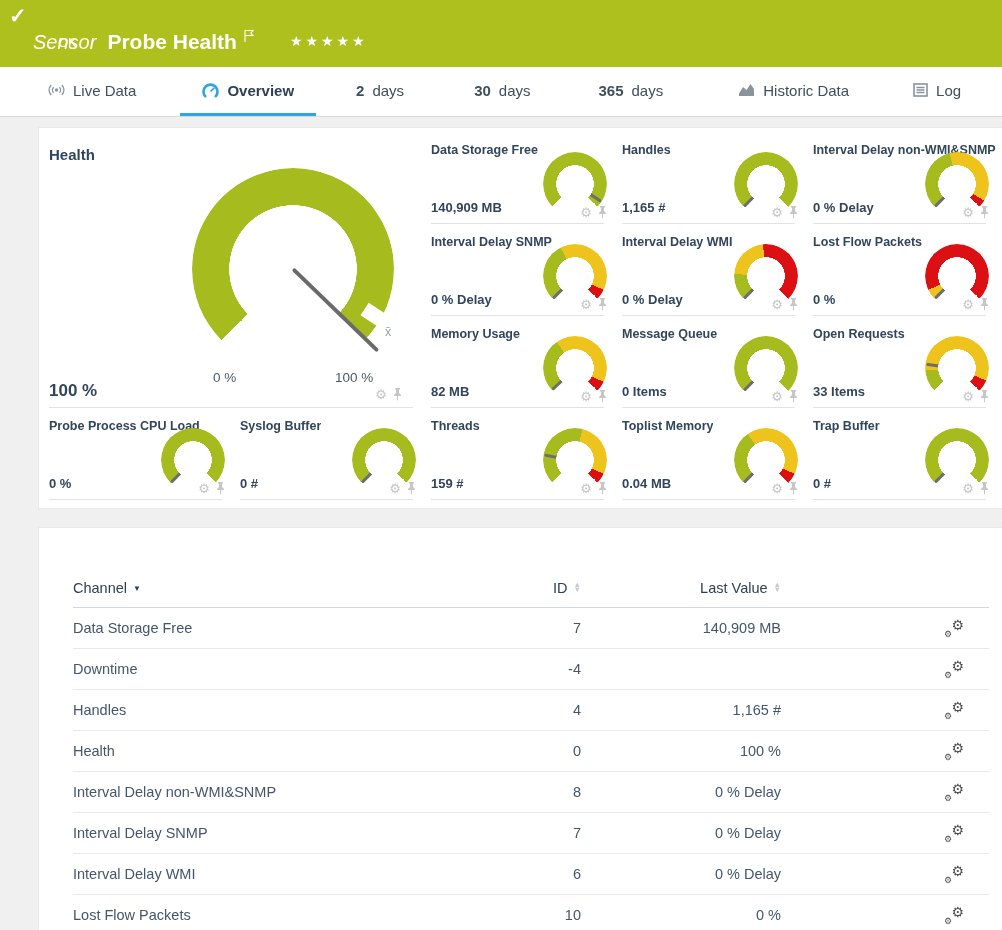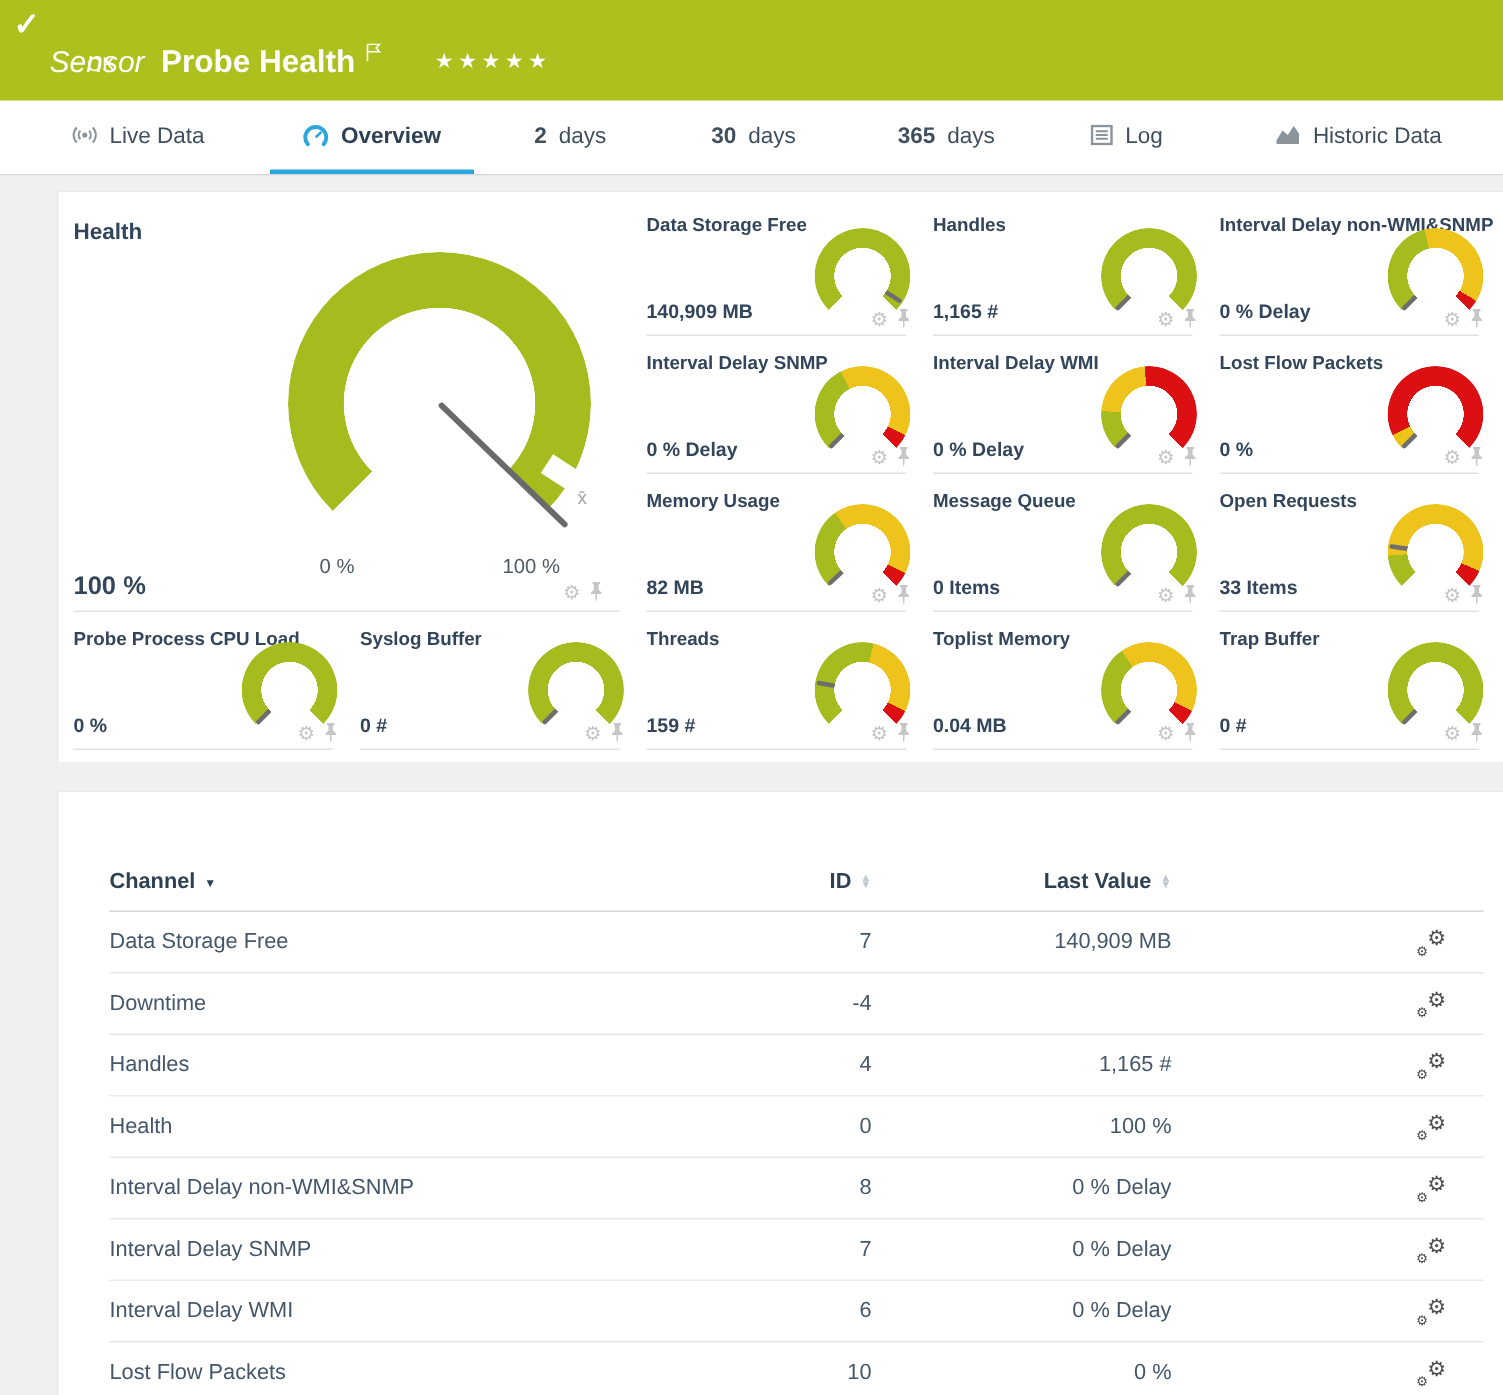--- a/index.html
+++ b/index.html
@@ -57,21 +57,21 @@
   .avg-x { position:absolute; left:338px; top:193px; font-size:12.5px; color:#9aa2a9; }
   .scale-min { position:absolute; left:166px; top:238px; font-size:13.5px; color:#4c5a66; }
   .scale-max { position:absolute; left:288px; top:238px; font-size:13.5px; color:#4c5a66; }
   .health-value { position:absolute; left:2px; bottom:7px; font-size:17px; font-weight:bold; color:#32455a; }
   .health-icons { position:absolute; right:26px; bottom:7px; color:#c6c6c6; display:flex; gap:5px; align-items:center; }
   
   .table-card { margin-top:18px; padding:40px 0 0 34px; height:420px; }
   .trow { display:grid; grid-template-columns:390px 118px 200px 1fr 44px; align-items:center;
           height:41px; border-bottom:1px solid #e9e9e9; width:916px; }
   .trow.thead { height:40px; border-bottom:1px solid #d2d7db; }
-  .th { font-size:14.5px; font-weight:bold; color:#2e4154; display:flex; align-items:center; gap:6px; }
+  .th { font-size:14.5px; font-weight:normal; color:#2e4154; display:flex; align-items:center; gap:6px; }
   .th.right { justify-self:end; }
   .filter-caret { font-size:8px; color:#2e3f50; position:relative; top:1px; }
   .sort { display:inline-flex; flex-direction:column; font-size:7.5px; line-height:4.8px; color:#c3c9cf; }
   .td { font-size:14.5px; color:#44566a; white-space:nowrap; }
   .td.right { justify-self:end; }
   .td.channel { cursor:pointer; }
   .tgear { position:relative; width:19px; height:17px; color:#4e4e4e; cursor:pointer; justify-self:start; }
   .tgear .g1 { position:absolute; right:0; top:-3px; font-size:14px; }
   .tgear .g2 { position:absolute; left:-1px; bottom:-2px; font-size:9px; }
 </style>
@@ -115,36 +115,36 @@
     <span>days</span>
   </div>
   <div class="tab" style="margin-left:26px">
     <span class="num">30</span>
     <span>days</span>
   </div>
   <div class="tab" style="margin-left:24px">
     <span class="num">365</span>
     <span>days</span>
   </div>
+  <div class="tab" style="margin-left:31px">
+    <span class="tab-icon">
+        <svg width="17" height="14" viewBox="0 0 17 14">
+          <path d="M1 13V10.5L5 4l3.5 3L12.5 1 16 6v7z" fill="currentColor"></path>
+        </svg>
+      </span>
+    <span>Historic Data</span>
+  </div>
   <div class="tab" style="margin-left:20px">
     <span class="tab-icon">
         <svg width="15" height="14" viewBox="0 0 15 14">
           <rect x="1" y="1" width="13" height="12" fill="none" stroke="currentColor" stroke-width="1.6"></rect>
           <path d="M3.5 4.5h8M3.5 7h8M3.5 9.5h8" stroke="currentColor" stroke-width="1.3"></path>
         </svg>
       </span>
     <span>Log</span>
-  </div>
-  <div class="tab" style="margin-left:31px">
-    <span class="tab-icon">
-        <svg width="17" height="14" viewBox="0 0 17 14">
-          <path d="M1 13V10.5L5 4l3.5 3L12.5 1 16 6v7z" fill="currentColor"></path>
-        </svg>
-      </span>
-    <span>Historic Data</span>
   </div>
 </div>
 
 <div class="card gauge-card">
   <div class="health-cell">
     <div class="health-title">Health</div>
     <div class="health-ring" style="background: conic-gradient(from 225deg, rgb(166, 187, 29) 0deg, rgb(166, 187, 29) 270deg, rgba(0, 0, 0, 0) 270deg, rgba(0, 0, 0, 0) 360deg);"></div>
     <div class="health-notch"></div>
     <div class="health-needle" style="transform: rotate(44deg);"></div>
     <div class="avg-x">x̄</div>

